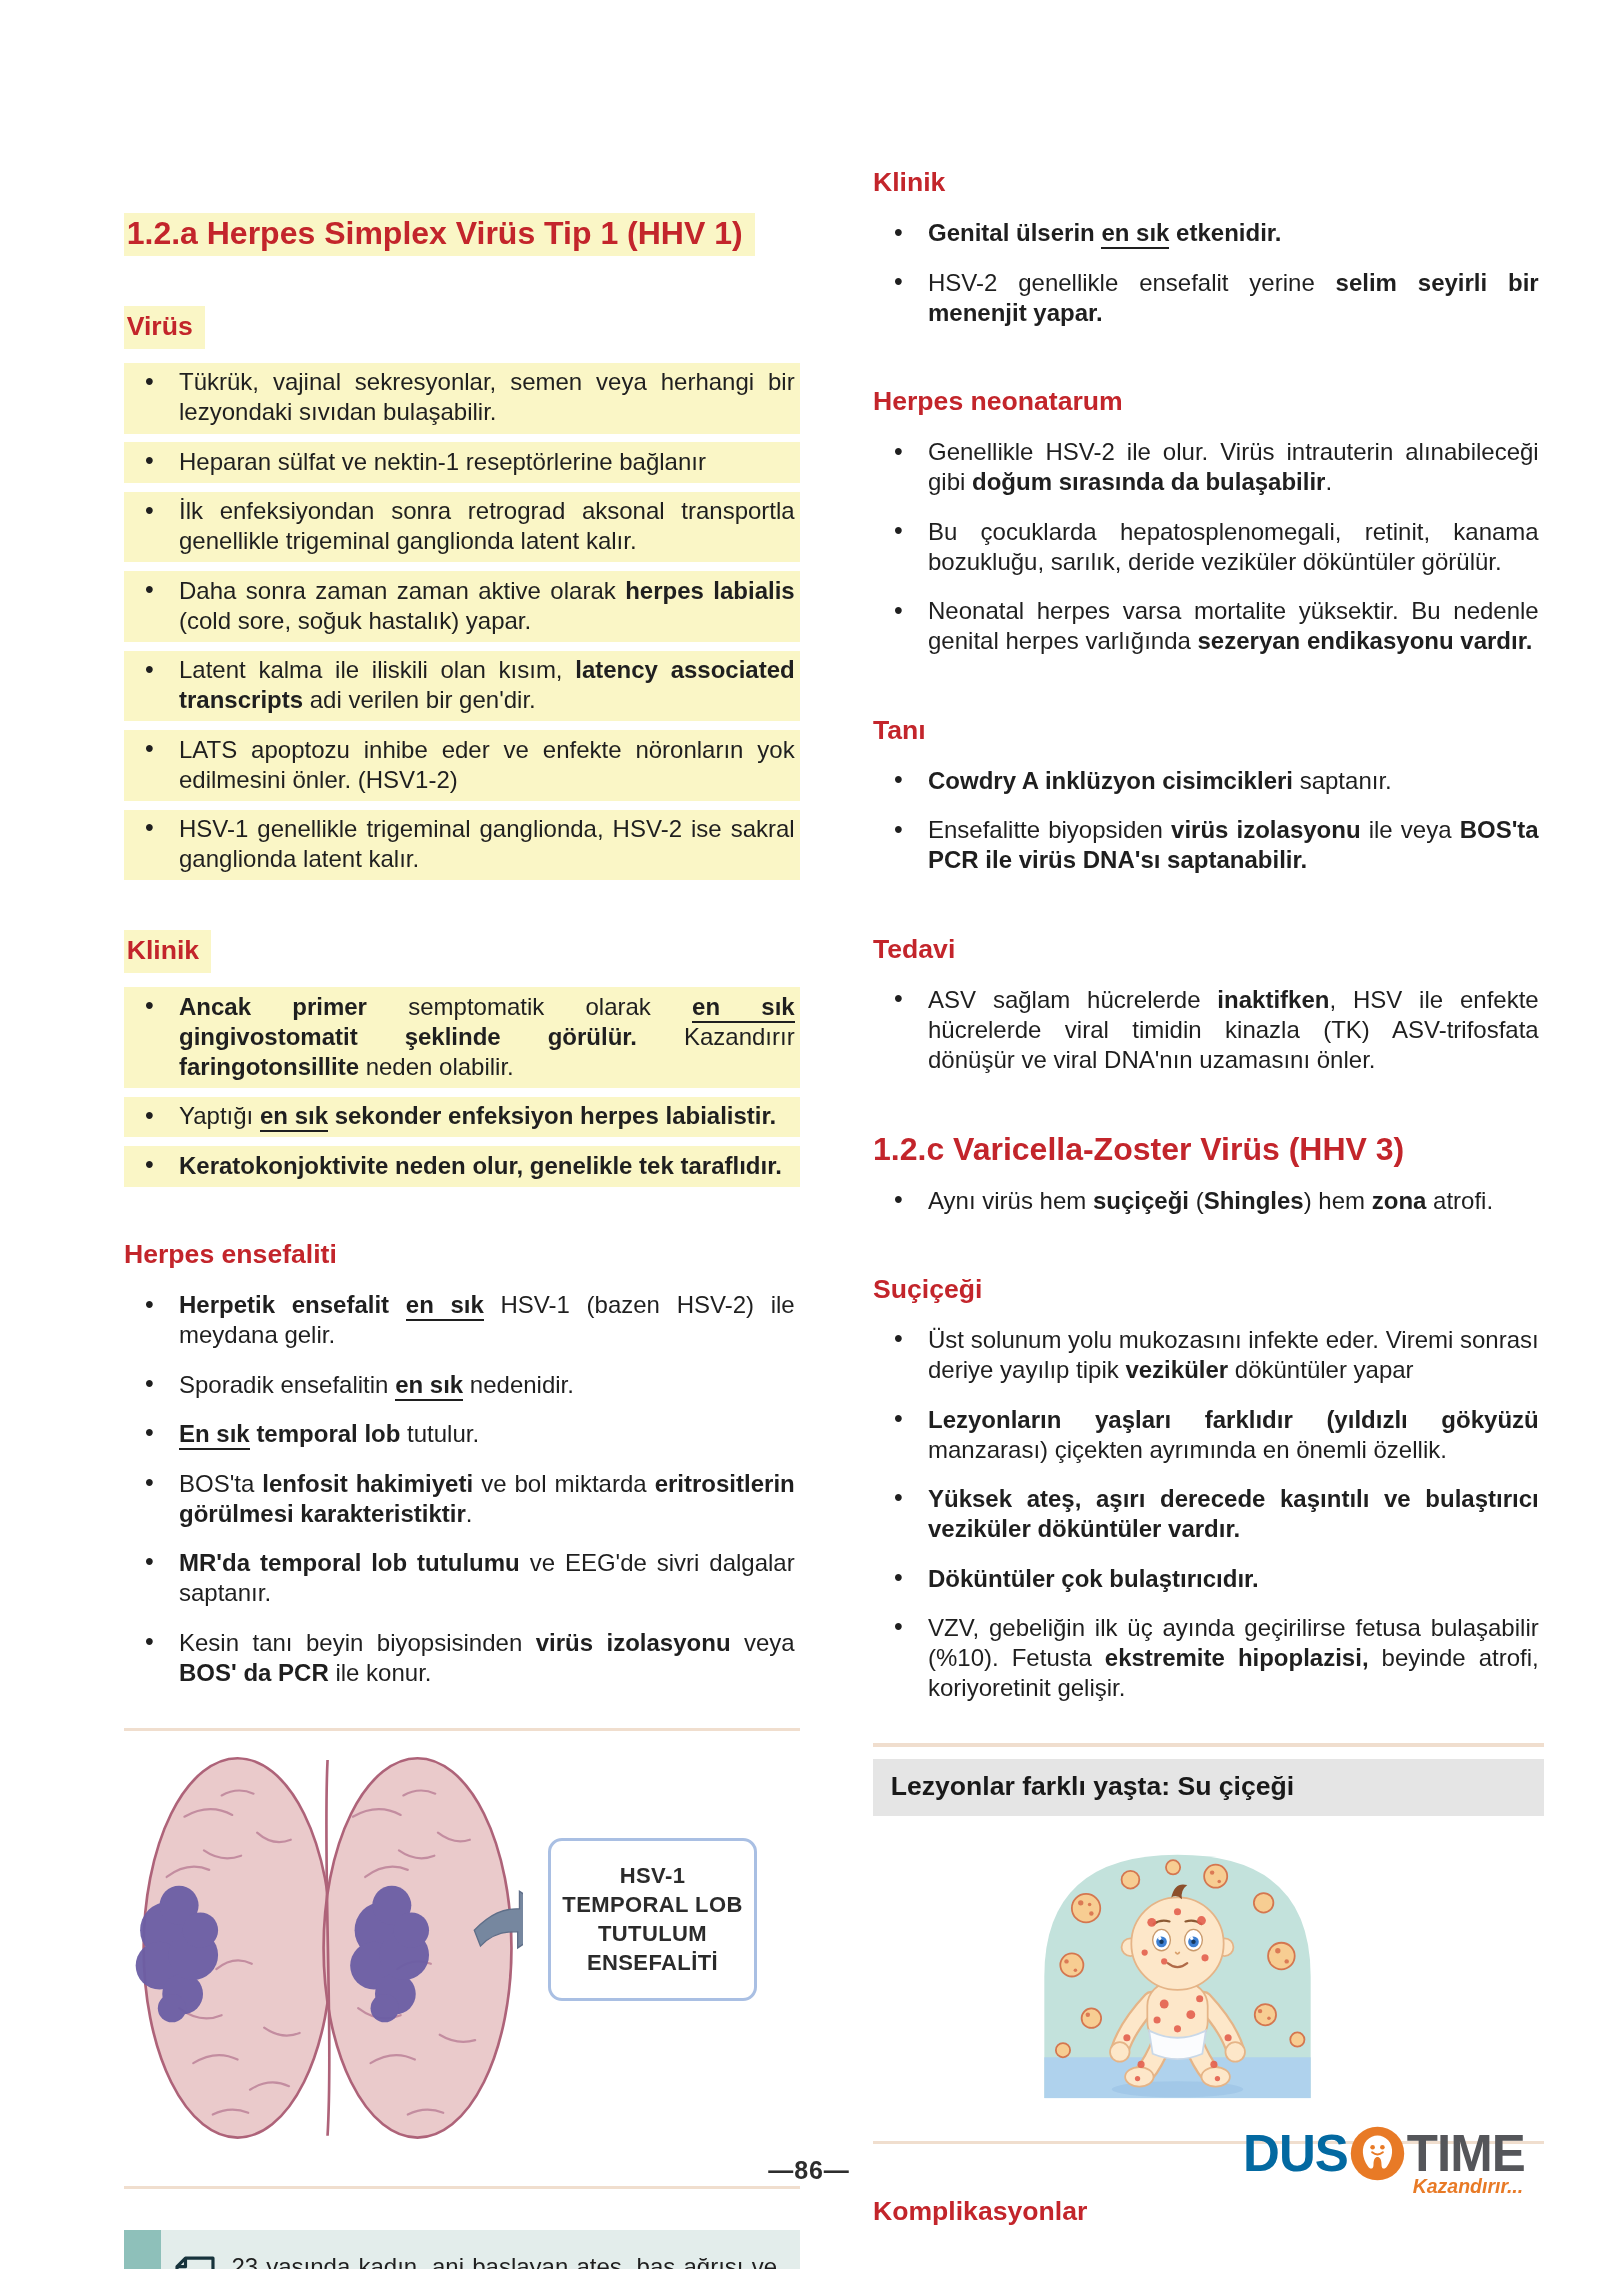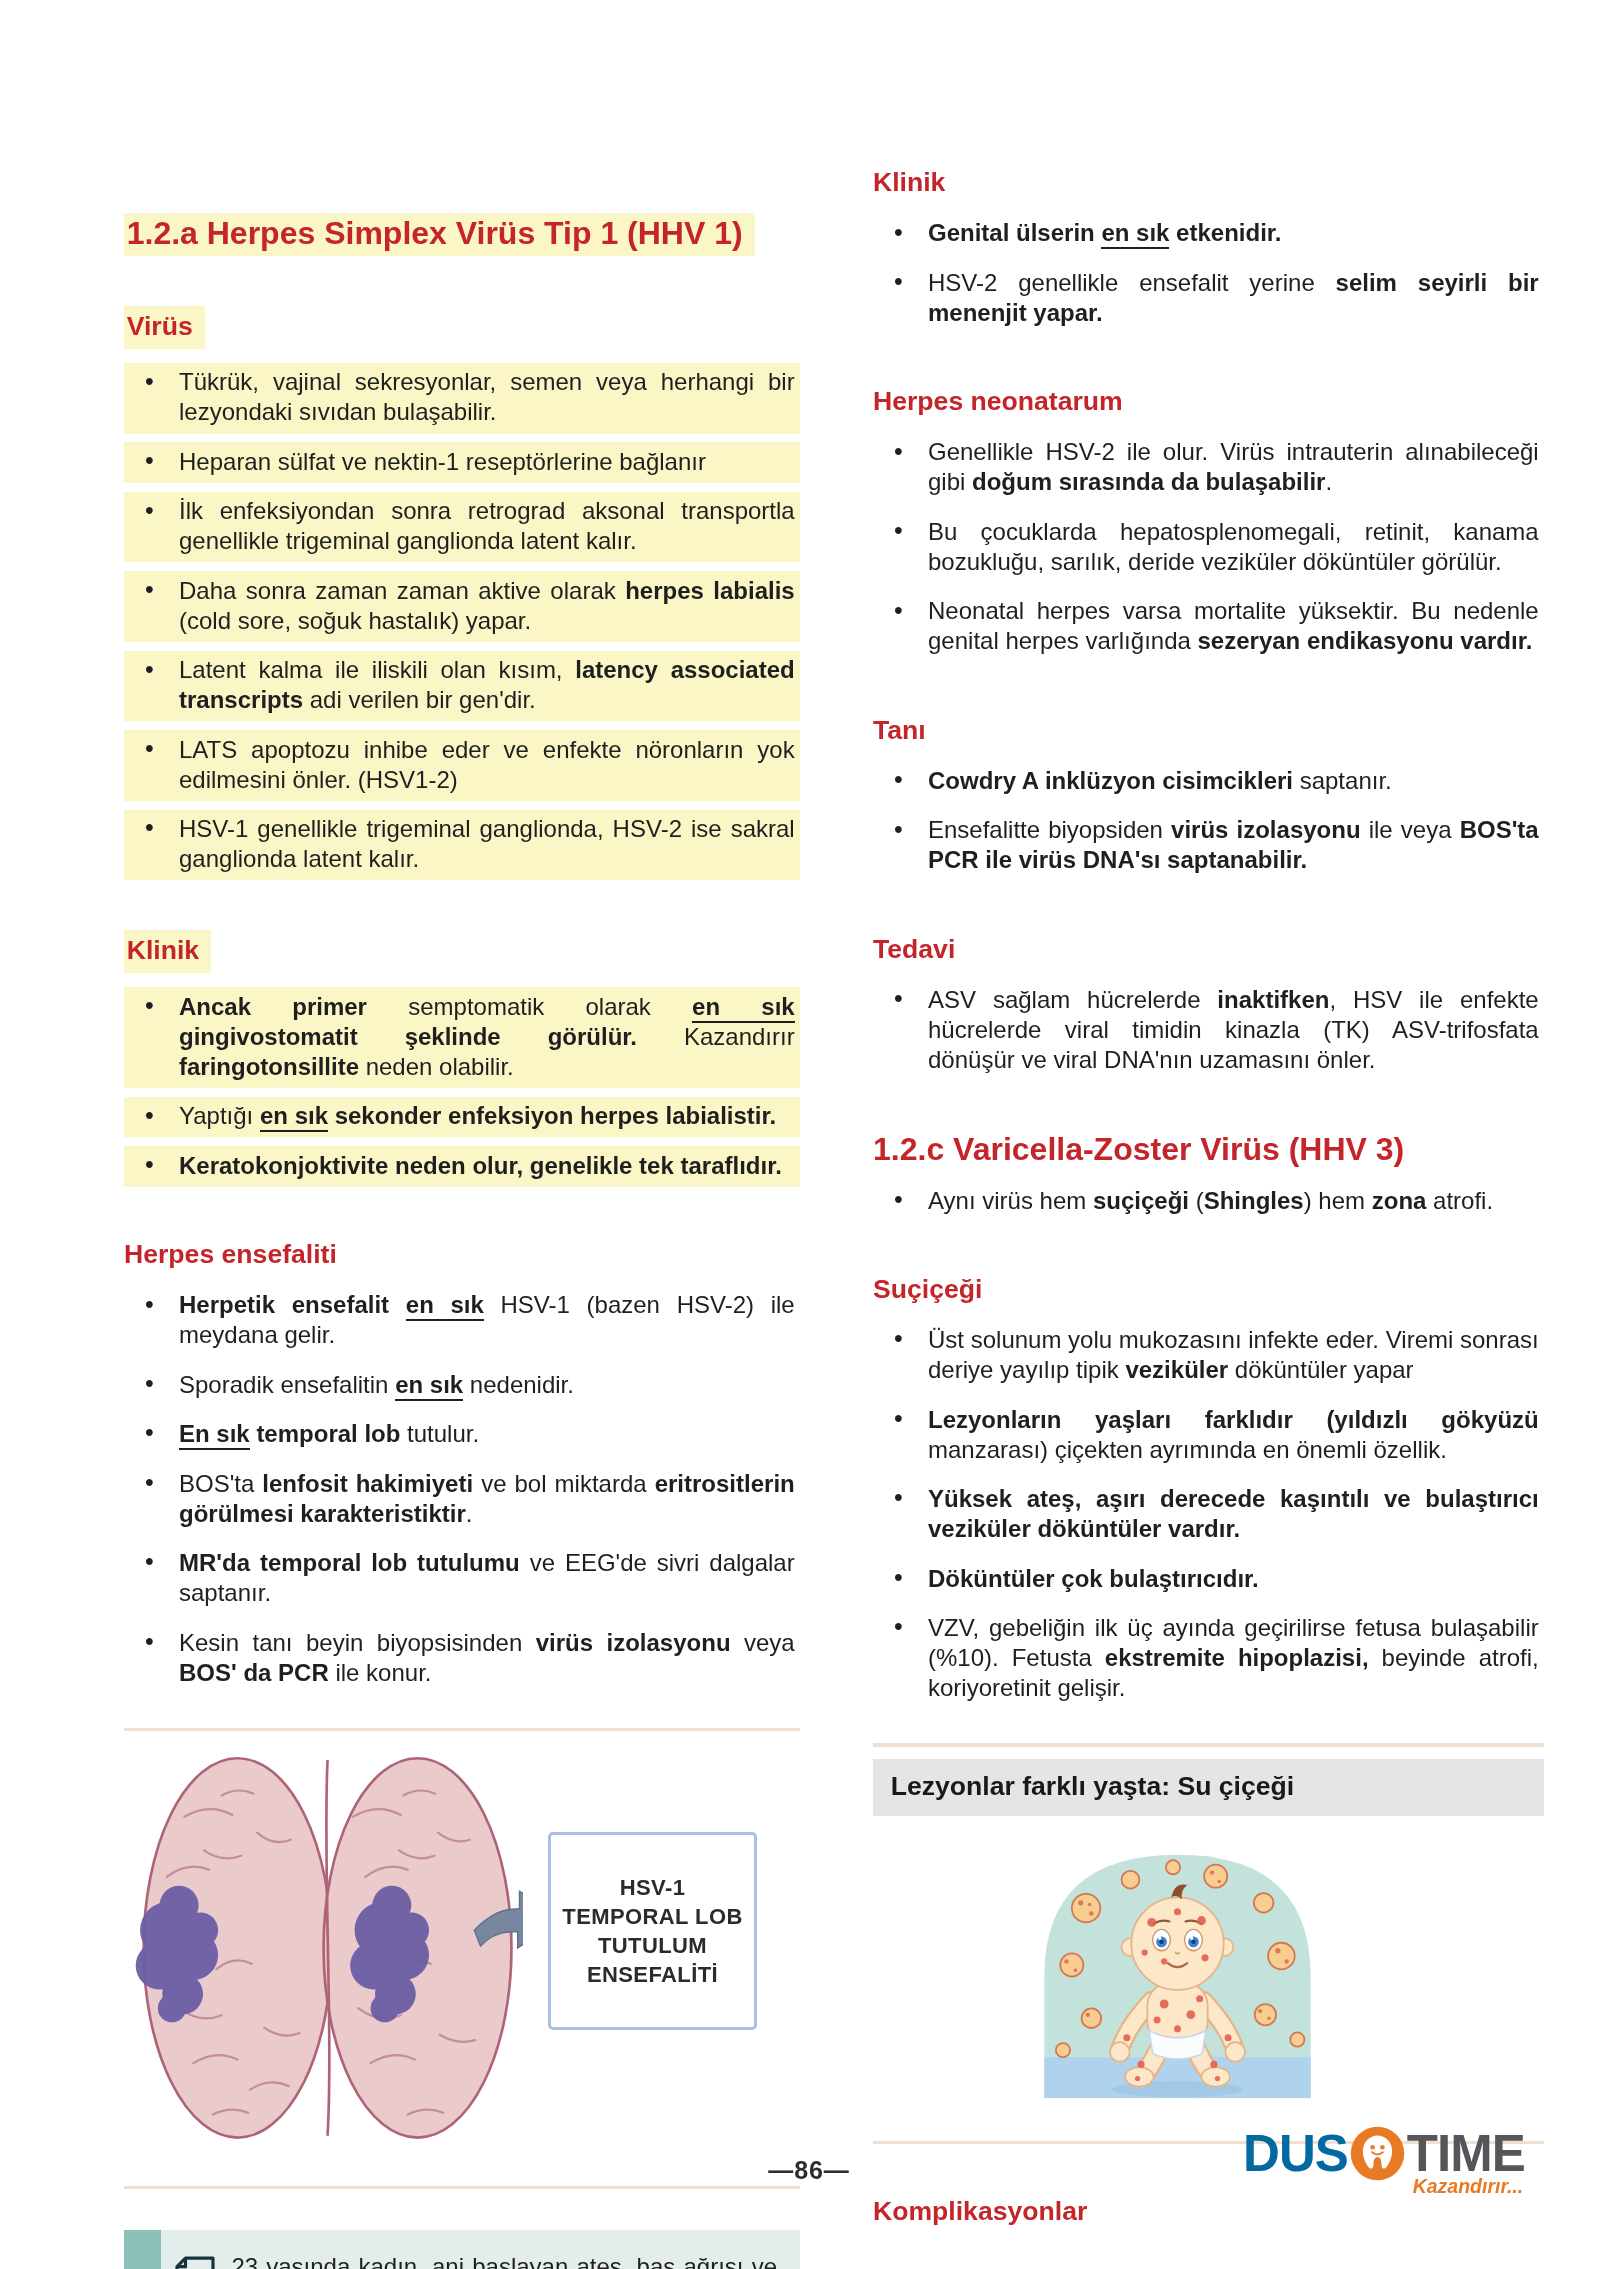--- a/index.html
+++ b/index.html
@@ -21,22 +21,22 @@
   .bullet::before{content:"\2022";position:absolute;left:21px;top:2.7px;font-size:25px;color:#1f1f1f;}
   .bullet.hl{background:#FAF6C6;}
   .b{font-weight:bold;}
   .u{border-bottom:2.7px solid currentColor;padding-bottom:0.9px;}
 
   .divider{height:3.5px;background:#F0DECE;margin-top:34px;}
 
   
   .fig-brain{position:relative;height:410px;margin-top:10.6px;}
   .fig-brain svg{position:absolute;left:8.9px;top:0;}
-  .bubble{position:absolute;left:424px;top:90px;width:209px;height:198px;box-sizing:border-box;
-          background:#fff;border:3.5px solid #A9BFE3;border-radius:5px;
+  .bubble{position:absolute;left:424px;top:96px;width:209px;height:163px;box-sizing:border-box;
+          background:#fff;border:3.5px solid #A9BFE3;border-radius:14px;
           display:flex;align-items:center;justify-content:center;}
   .bubble-text{white-space:pre-line;text-align:center;font-size:22px;line-height:29px;
                font-weight:bold;color:#2b2b2b;letter-spacing:0.4px;}
 
   
   .notebox{display:flex;margin-top:41px;background:#E3EDEB;}
   .notebox-bar{width:37px;background:#8EC0BA;flex-shrink:0;}
   .notebox-body{display:flex;gap:14px;padding:21px 23px 23px 12.4px;}
   .note-icon{flex-shrink:0;margin-top:3.5px;}
   .note-text{margin:0;font-size:24px;line-height:32px;text-align:justify;color:#1f1f1f;}

